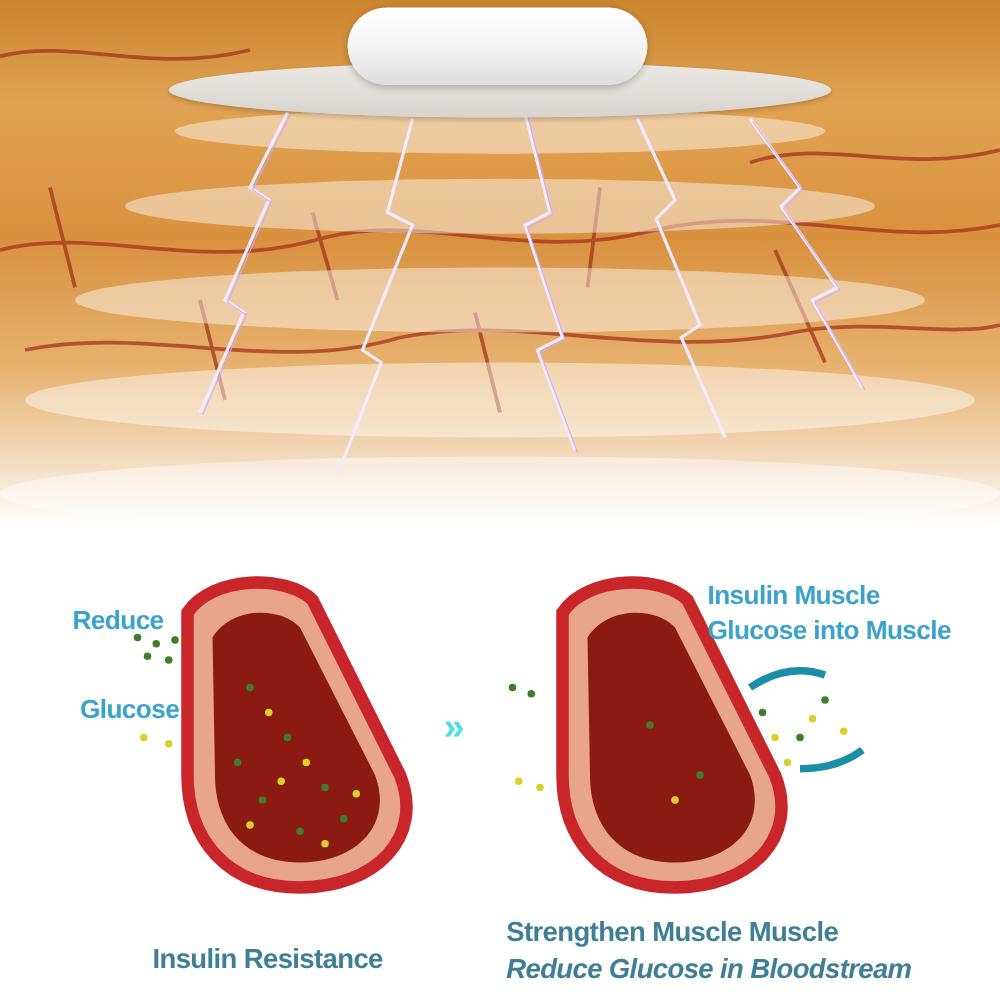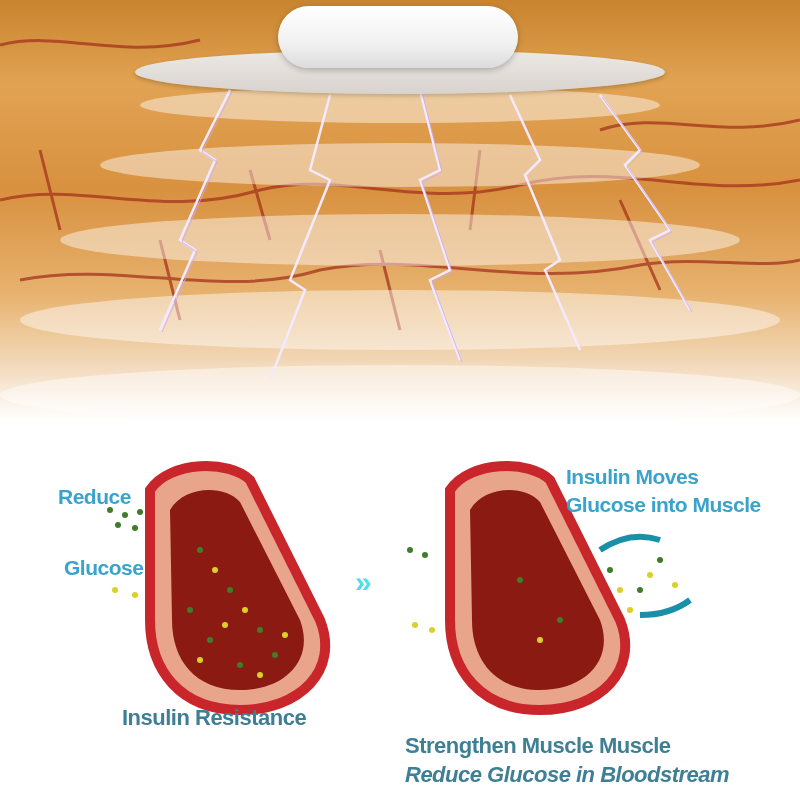--- a/index.html
+++ b/index.html
@@ -111,20 +111,20 @@
   <g fill="#d9d12a">
       <circle cx="115" cy="150" r="3"></circle>
       <circle cx="135" cy="155" r="3"></circle>
       <circle cx="415" cy="185" r="3"></circle>
       <circle cx="432" cy="190" r="3"></circle>
     </g>
 </svg>
 
 <div class="label lbl-blue" style="left:58px;top:485px;">Reduce</div>
 <div class="label lbl-blue" style="left:64px;top:556px;">Glucose</div>
-<div class="label lbl-blue" style="left:566px;top:465px;">Insulin Moves</div>
+<div class="label lbl-blue" style="left:566px;top:465px;">Insulin Muscle</div>
 <div class="label lbl-blue" style="left:566px;top:493px;">Glucose into Muscle</div>
 
 <div class="arrow">»</div>
 
-<div class="label lbl-teal" style="left:122px;top:705px;text-align:center;">Insulin Resistance</div>
+<div class="label lbl-teal" style="left:122px;top:754px;text-align:center;">Insulin Resistance</div>
 <div class="label lbl-teal" style="left:405px;top:733px;">Strengthen Muscle Muscle</div>
 <div class="label lbl-teal" style="left:405px;top:762px;font-style:italic;">Reduce Glucose in Bloodstream</div>
 
 </body></html>

